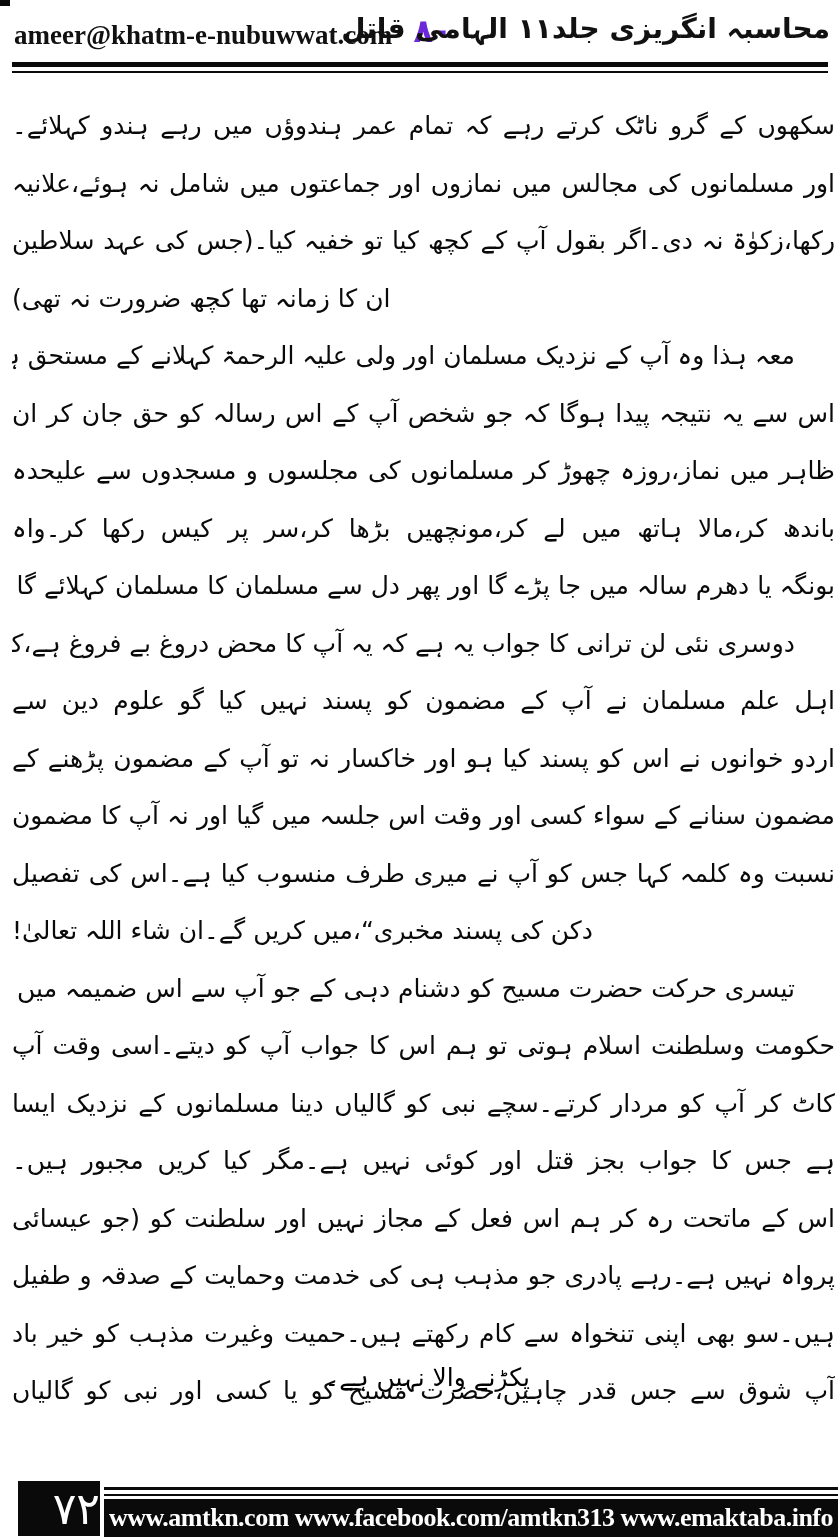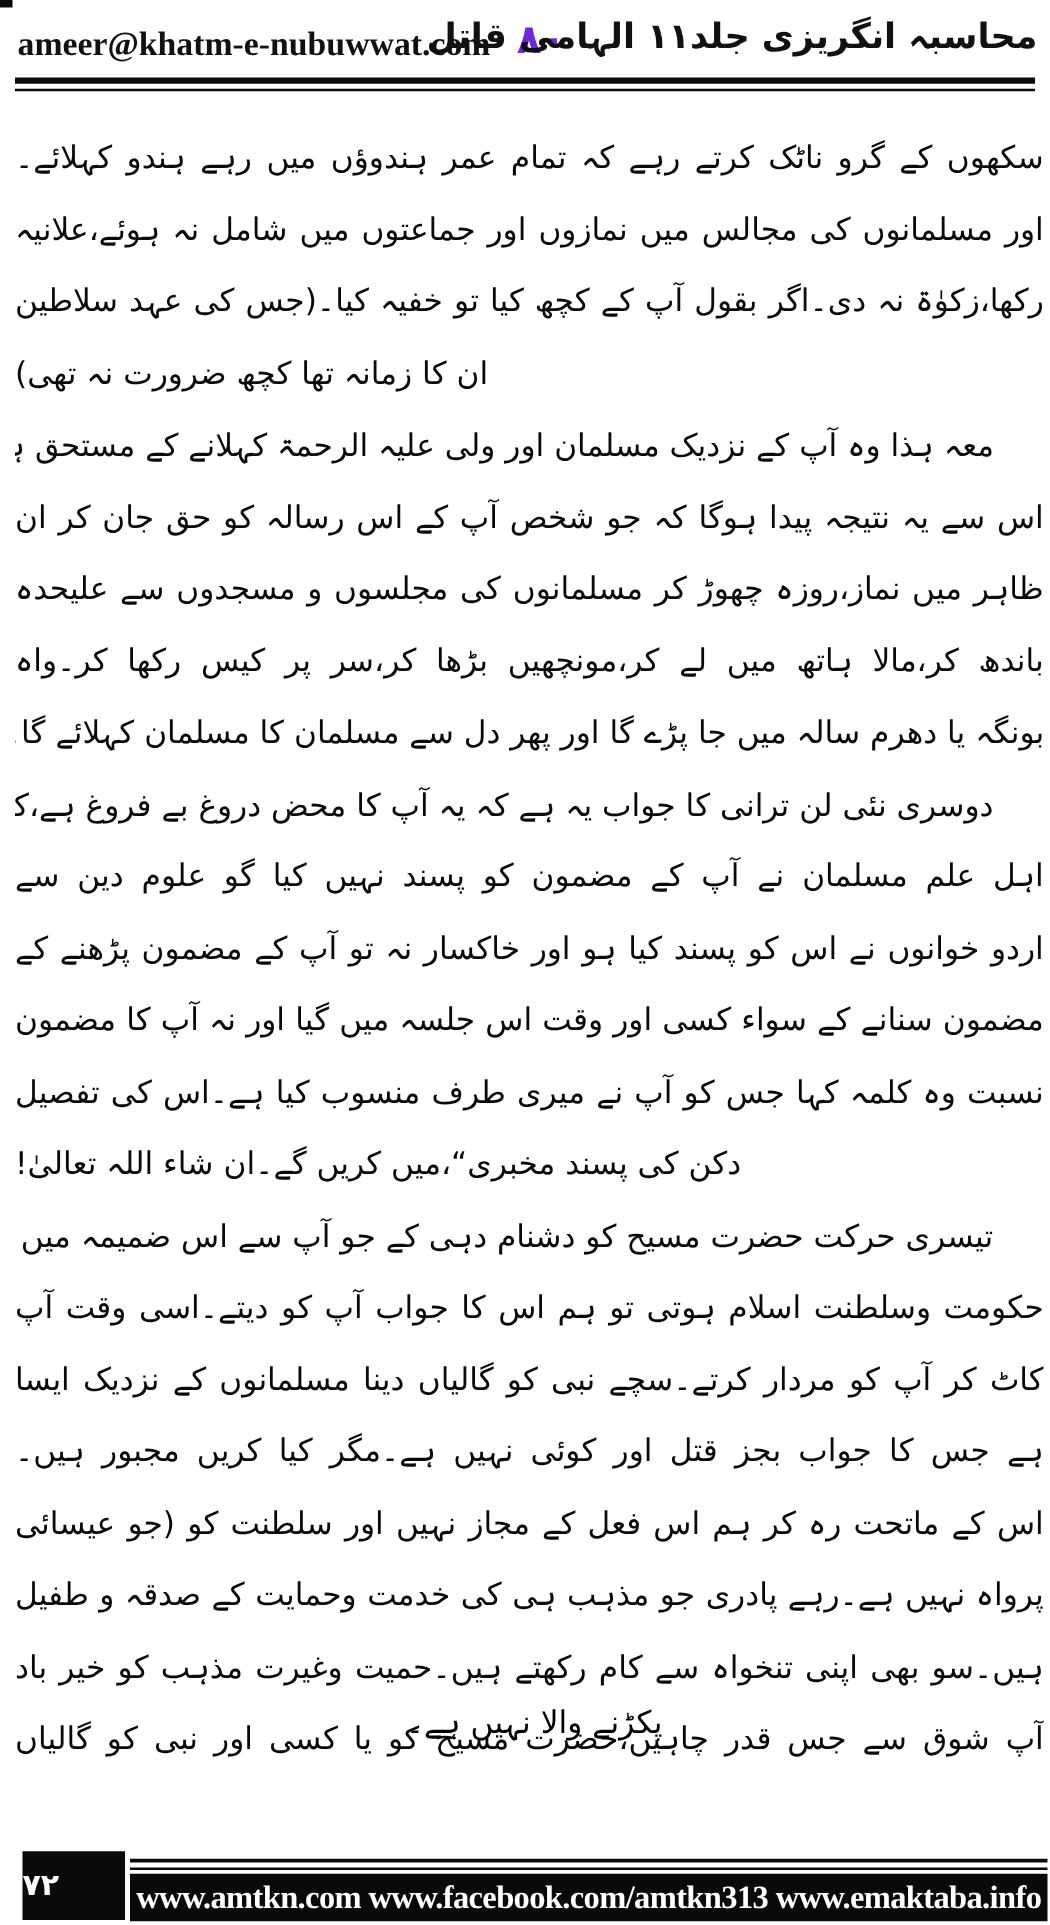--- a/index.html
+++ b/index.html
@@ -38,21 +38,21 @@
     position:absolute;right:310px;top:1352px;height:54px;line-height:52px;
     font-size:25px;direction:rtl;white-space:nowrap;color:#000000;
   }
   .lastrow-citation{
     position:absolute;left:18px;top:1425px;height:54px;line-height:52px;
     font-size:24px;font-weight:bold;direction:rtl;white-space:nowrap;color:#0a0a0a;
   }
   
   .footer-pagebox{
     position:absolute;left:18px;top:1481px;width:82px;height:55px;background:#0a0a0a;
-    color:#ffffff;text-align:left;line-height:55px;font-size:24px;font-weight:bold;direction:rtl;
+    color:#ffffff;text-align:right;line-height:55px;font-size:44px;font-weight:normal;direction:rtl;
   }
   .footer-line-a{position:absolute;left:104px;right:2px;top:1487px;height:3px;background:#0a0a0a;}
   .footer-line-b{position:absolute;left:104px;right:2px;top:1494px;height:2px;background:#0a0a0a;}
   .footer-bar{
     position:absolute;left:104px;right:2px;top:1499px;height:38px;background:#0a0a0a;
     color:#ffffff;text-align:center;line-height:38px;
     font-family:"Liberation Serif",serif;font-weight:bold;font-size:26px;letter-spacing:-0.5px;
   }
 </style>
 </head>

